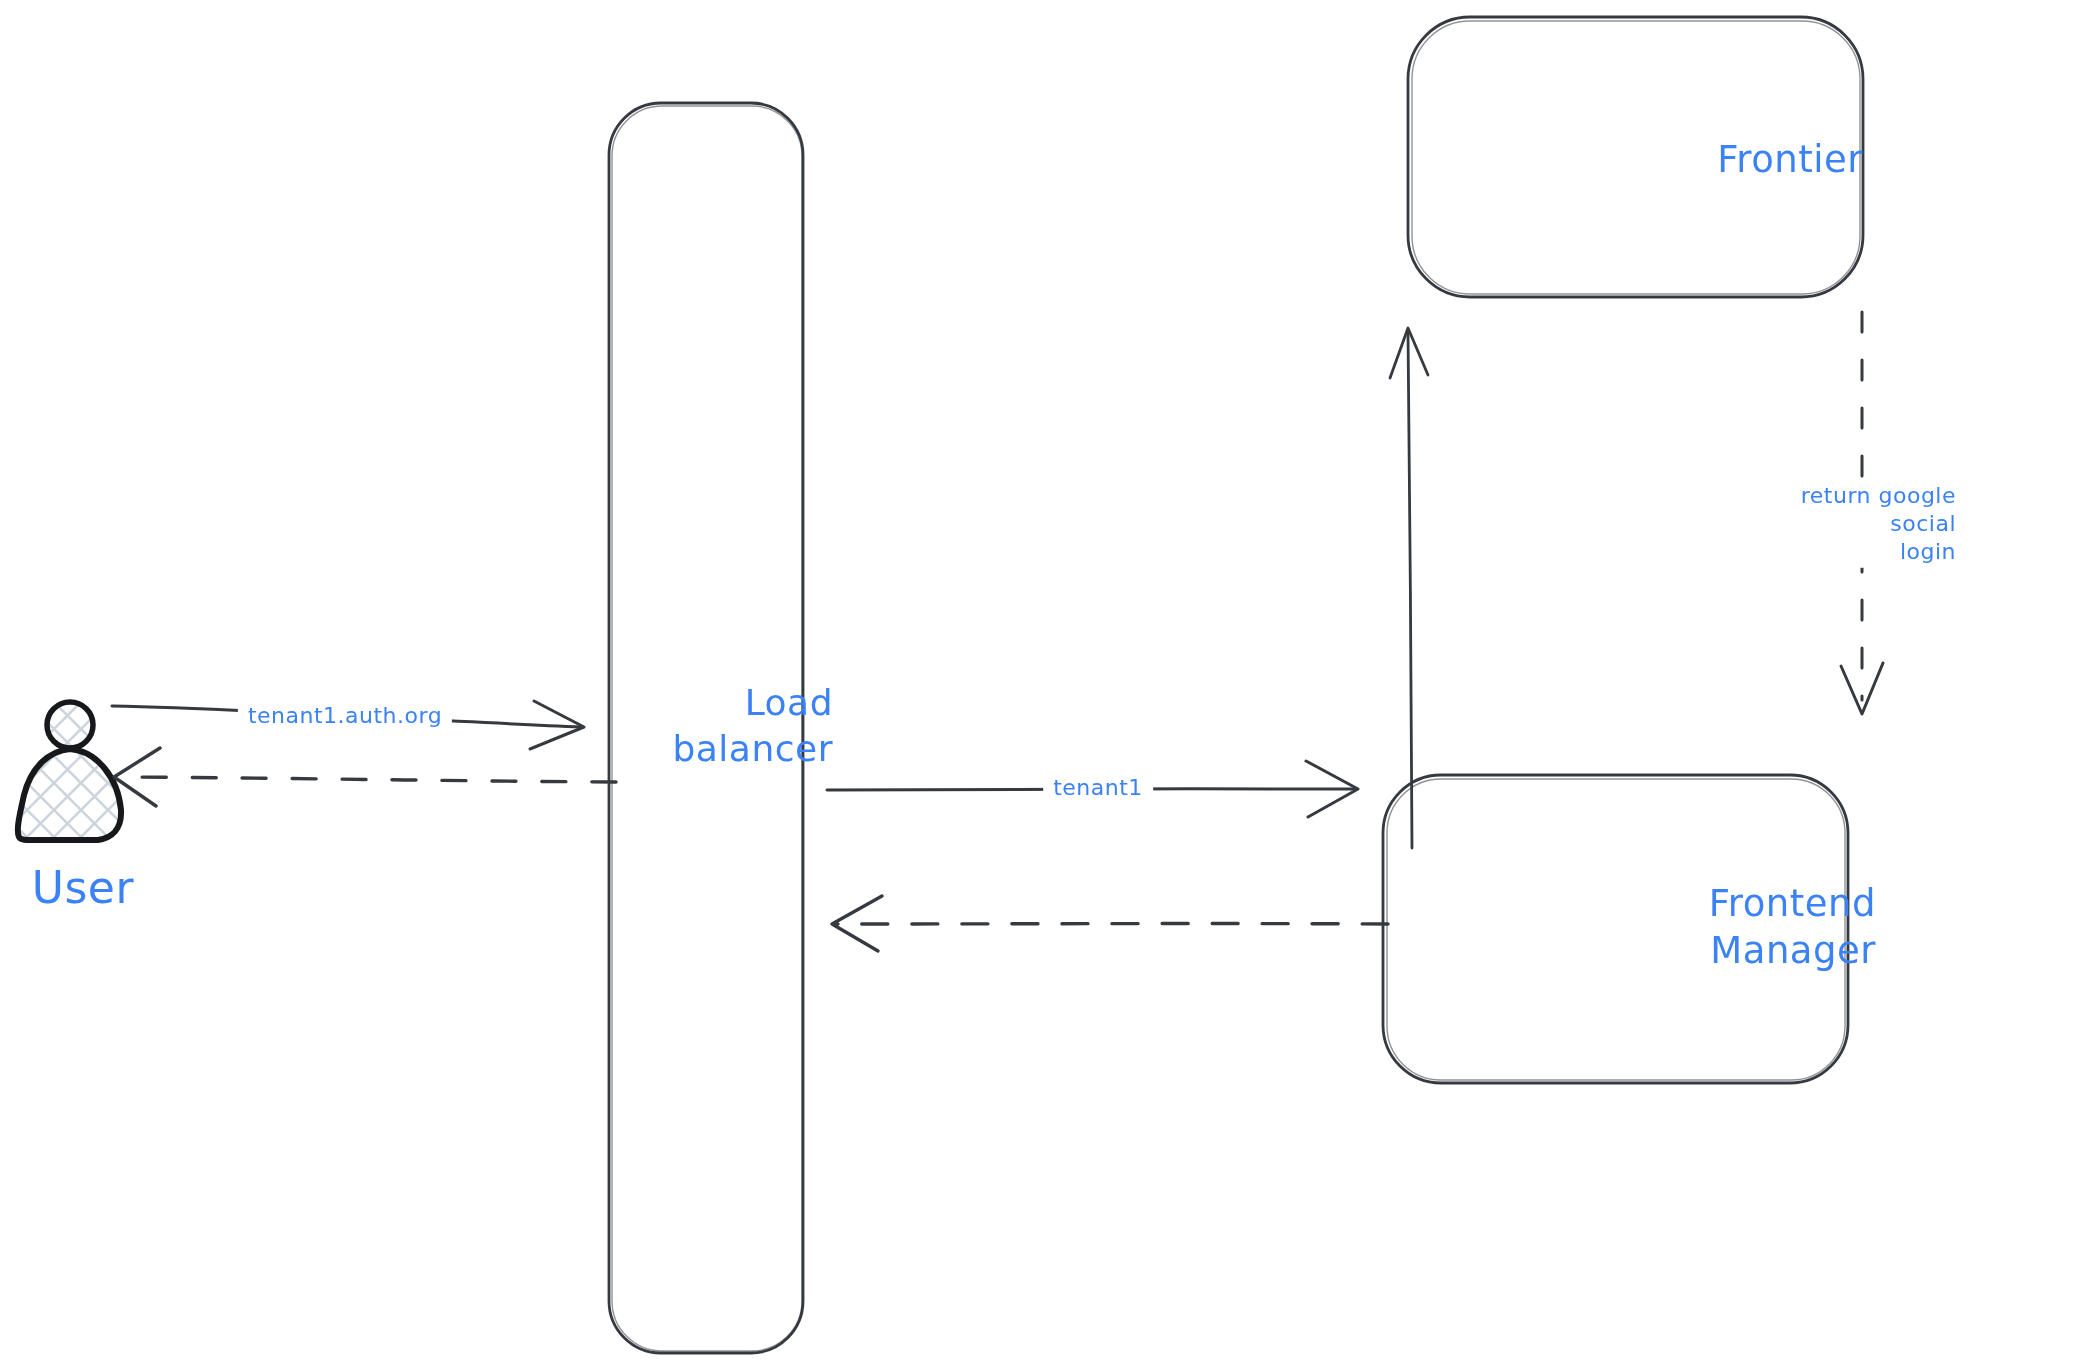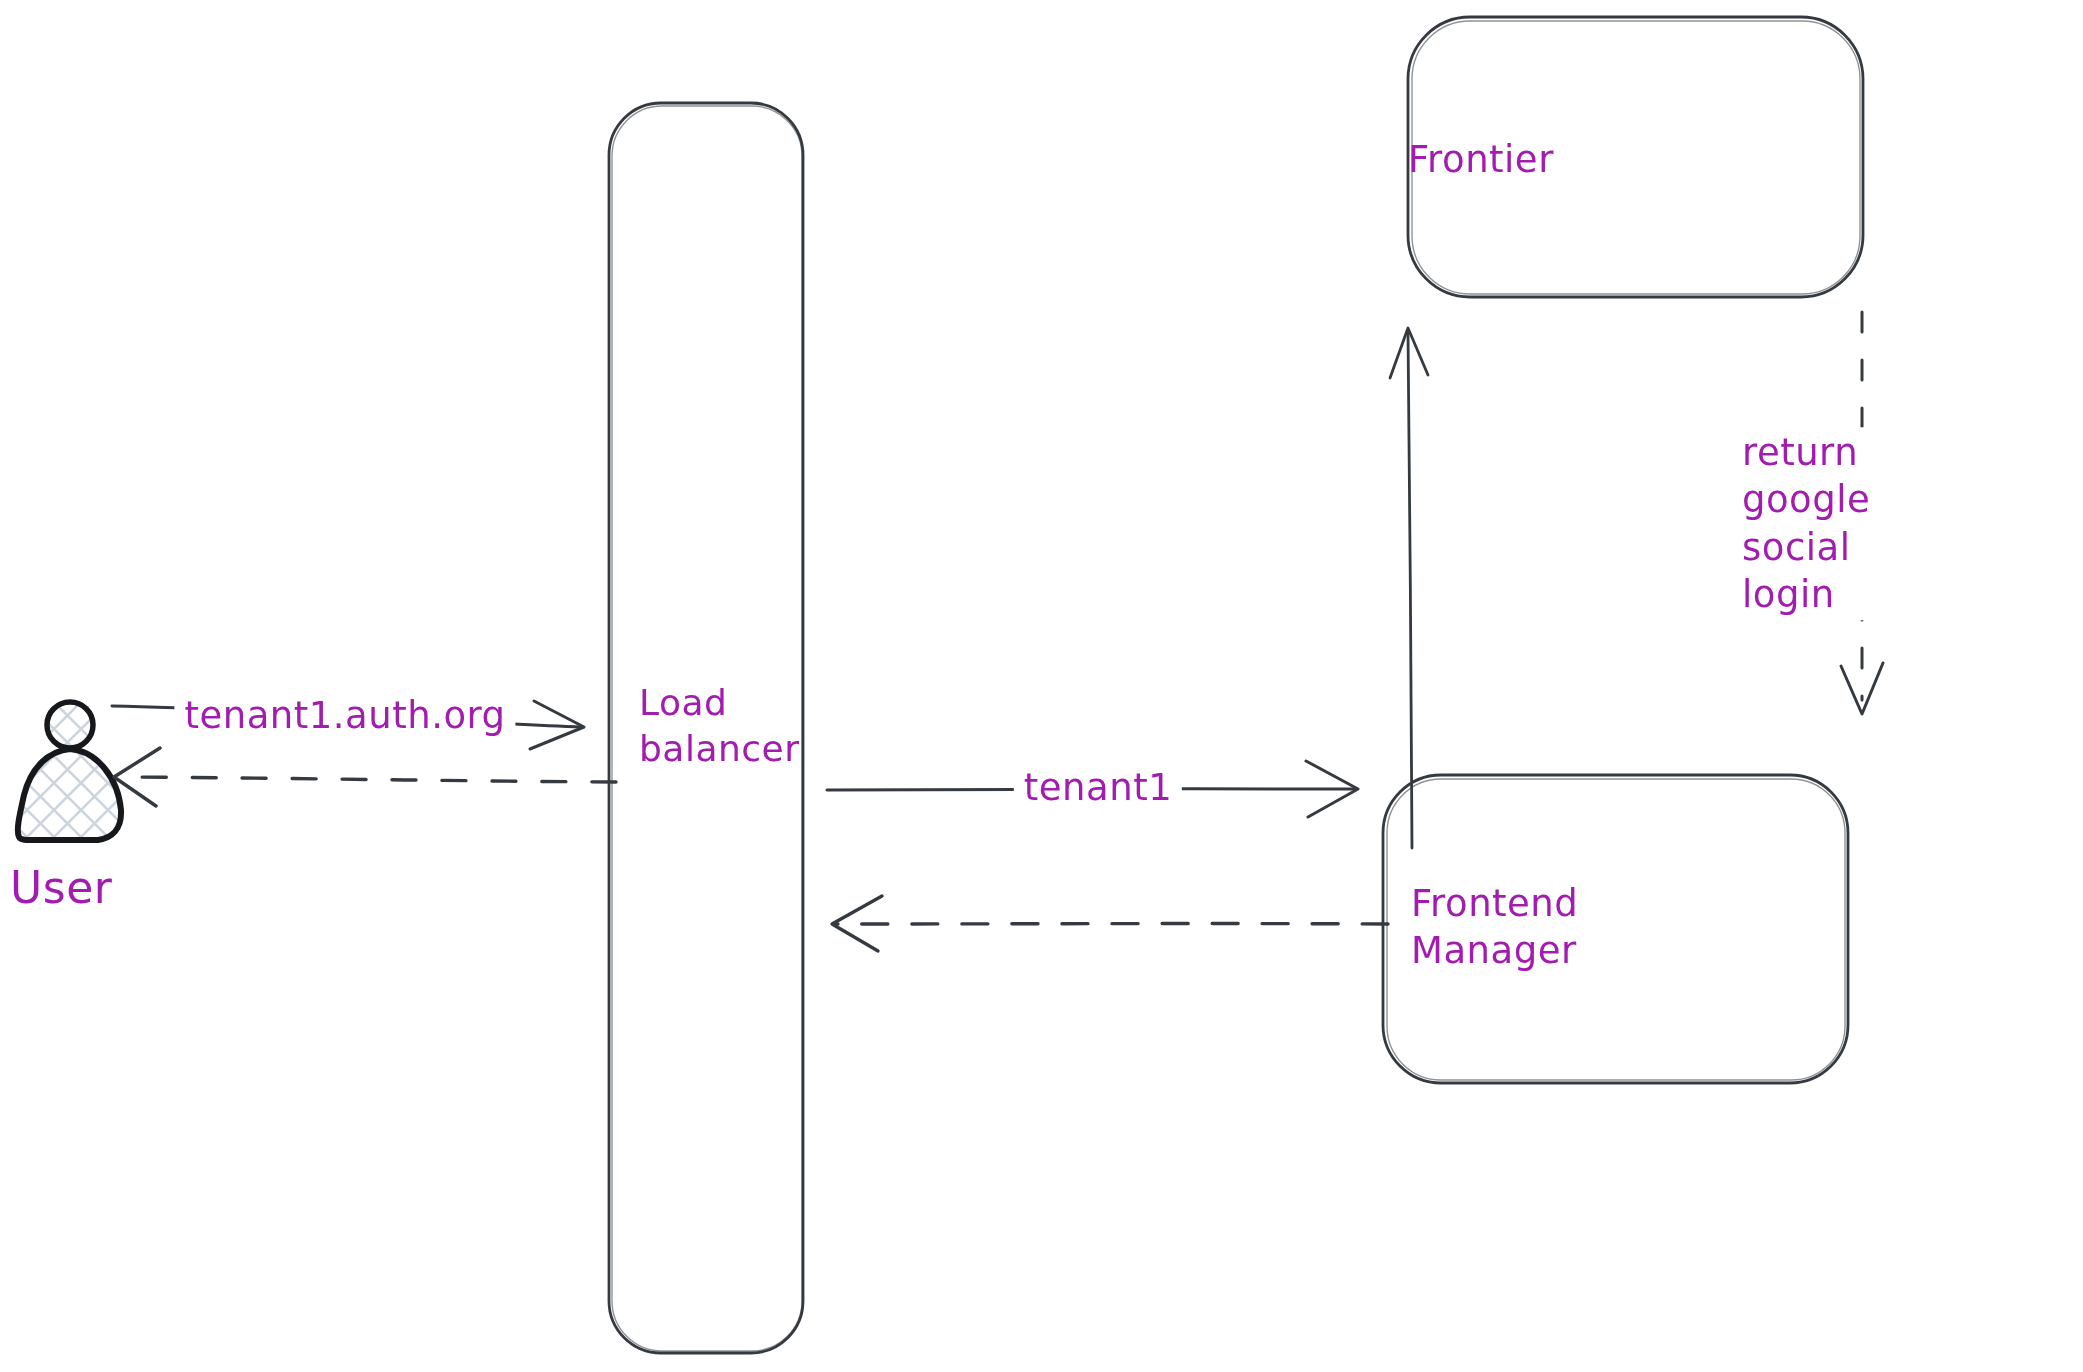--- a/index.html
+++ b/index.html
@@ -16,34 +16,34 @@
     color: #343a40;
     overflow: hidden;
   }
   .canvas svg {
     position: absolute;
     left: 0;
     top: 0;
   }
   .label {
     position: absolute;
-    color: #a21caf;
+    color: #3b82f6;
     white-space: pre-line;
-    text-align: left;
+    text-align: right;
     line-height: 1.28;
     letter-spacing: 0.5px;
   }
   .node-label {
     font-size: 36px;
   }
   .edge-label {
     transform: translate(-50%, -50%);
     background: #ffffff;
     padding: 2px 10px;
-    font-size: 37px;
+    font-size: 22px;
   }
   .user-label {
     font-size: 44px;
   }
 </style>
 </head>
 <body>
 
 <div class="canvas">
 

